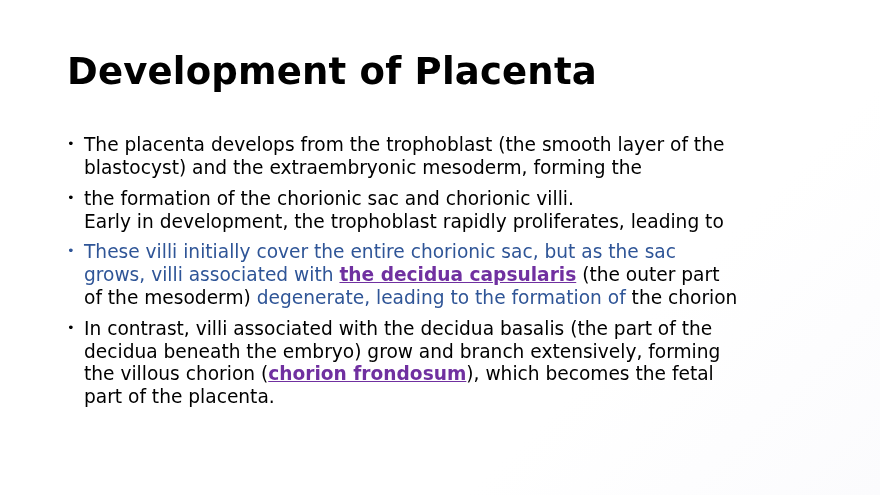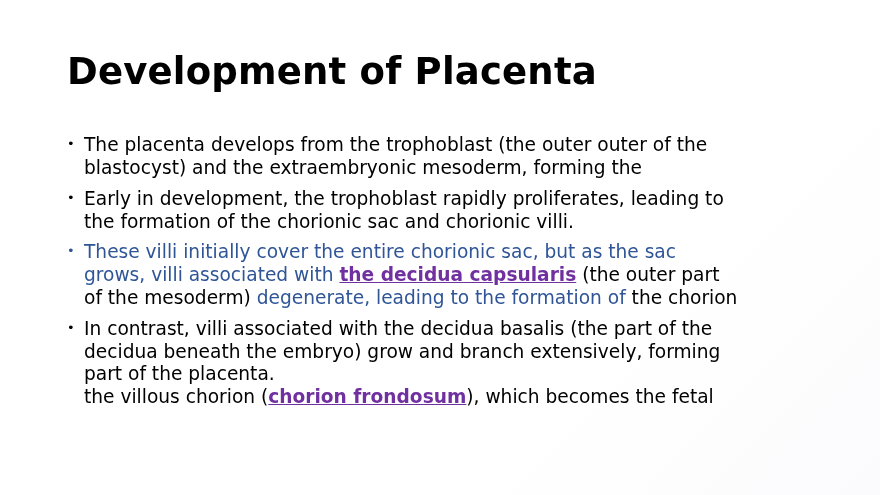--- a/index.html
+++ b/index.html
@@ -40,34 +40,34 @@
 </head>
 <body>
 
 <div class="slide">
   <h1 class="title">Development of Placenta</h1>
 
   <ul class="bullets">
     <li class="bullet b1">
       <span class="dot">•</span>
       <span class="line">
-        <span>The placenta develops from the trophoblast (the outer outer of the</span>
+        <span>The placenta develops from the trophoblast (the smooth layer of the</span>
       </span>
       <span class="line">
         <span>blastocyst) and the extraembryonic mesoderm, forming the</span>
       </span>
     </li>
 
     <li class="bullet b2">
       <span class="dot">•</span>
       <span class="line">
-        <span>Early in development, the trophoblast rapidly proliferates, leading to</span>
+        <span>the formation of the chorionic sac and chorionic villi.</span>
       </span>
       <span class="line">
-        <span>the formation of the chorionic sac and chorionic villi.</span>
+        <span>Early in development, the trophoblast rapidly proliferates, leading to</span>
       </span>
     </li>
 
     <li class="bullet b3">
       <span class="dot blue">•</span>
       <span class="line">
         <span class="blue">These villi initially cover the entire chorionic sac, but as the sac</span>
       </span>
       <span class="line">
         <span class="blue">grows, villi associated with </span><span class="purple">the decidua capsularis</span><span> (the outer part</span>
@@ -79,20 +79,20 @@
 
     <li class="bullet b4">
       <span class="dot">•</span>
       <span class="line">
         <span>In contrast, villi associated with the decidua basalis (the part of the</span>
       </span>
       <span class="line">
         <span>decidua beneath the embryo) grow and branch extensively, forming</span>
       </span>
       <span class="line">
-        <span>part of the placenta.</span>
+        <span>the villous chorion (</span><span class="purple">chorion frondosum</span><span>), which becomes the fetal</span>
       </span>
       <span class="line">
-        <span>the villous chorion (</span><span class="purple">chorion frondosum</span><span>), which becomes the fetal</span>
+        <span>part of the placenta.</span>
       </span>
     </li>
   </ul>
 </div>
 
 </body></html>

